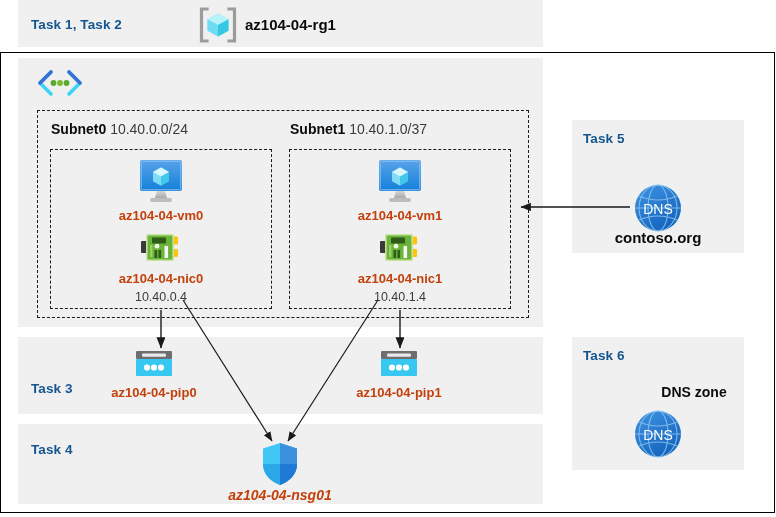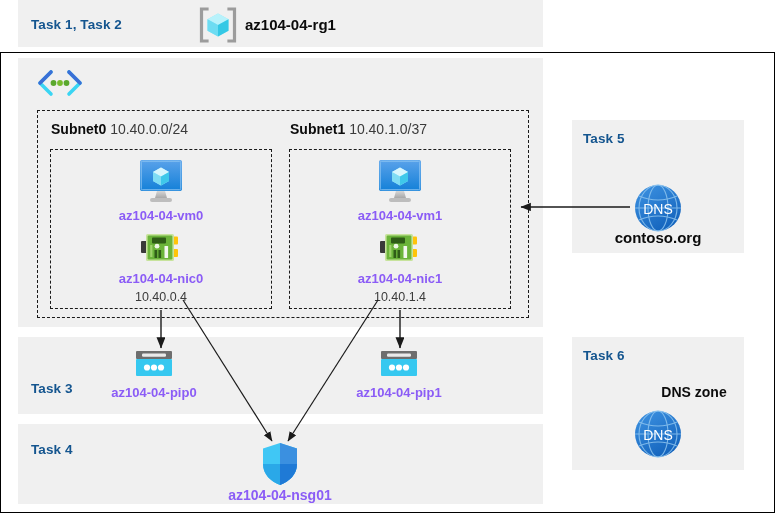--- a/index.html
+++ b/index.html
@@ -42,21 +42,21 @@
     font-weight:bold;
     font-size:14px;
     white-space:nowrap;
   }
   .title-plain{
     color:#3b3b3b;
     font-weight:normal;
   }
   .node-label{
     position:absolute;
-    color:#8b5cf6;
+    color:#c2410c;
     font-weight:bold;
     font-size:13px;
     white-space:nowrap;
     text-align:center;
     transform:translateX(-50%);
   }
   .node-sub{
     position:absolute;
     color:#3b3b3b;
     font-weight:normal;
@@ -257,21 +257,21 @@
 
   <div class="icon" style="left:261px;top:442px;">
     <svg width="38" height="44" viewBox="0 0 38 44">
       <path d="M19 1 L36 6.5 V22 C36 32.5 28.2 39.5 19 43 C9.8 39.5 2 32.5 2 22 V6.5 Z" fill="#40c7f5"></path>
       <path d="M19 1 L36 6.5 V22 C36 32.5 28.2 39.5 19 43 Z" fill="#3b90e0"></path>
       <path d="M19 22 L36 22 V22 C36 32.5 28.2 39.5 19 43 Z" fill="#1f7ad6"></path>
       <path d="M19 22 L2 22 V22 C2 32.5 9.8 39.5 19 43 Z" fill="#2aa8e8"></path>
     </svg>
   </div>
 
-  <div class="node-label" style="left:280px;top:487px;font-size:14px;">az104-04-nsg01</div>
+  <div class="node-label" style="left:280px;top:487px;font-size:14px;font-style:italic;">az104-04-nsg01</div>
 
   <div class="panel" style="left:572px;top:120px;width:172px;height:133px;"></div>
 
   <div class="task-label" style="left:583px;top:131px;">Task 5</div>
 
 
   <div class="icon" style="left:632px;top:182px;">
     <svg width="52" height="52" viewBox="0 0 52 52">
       <defs>
         <linearGradient id="dns1" x1="0" y1="0" x2="0.6" y2="1">

